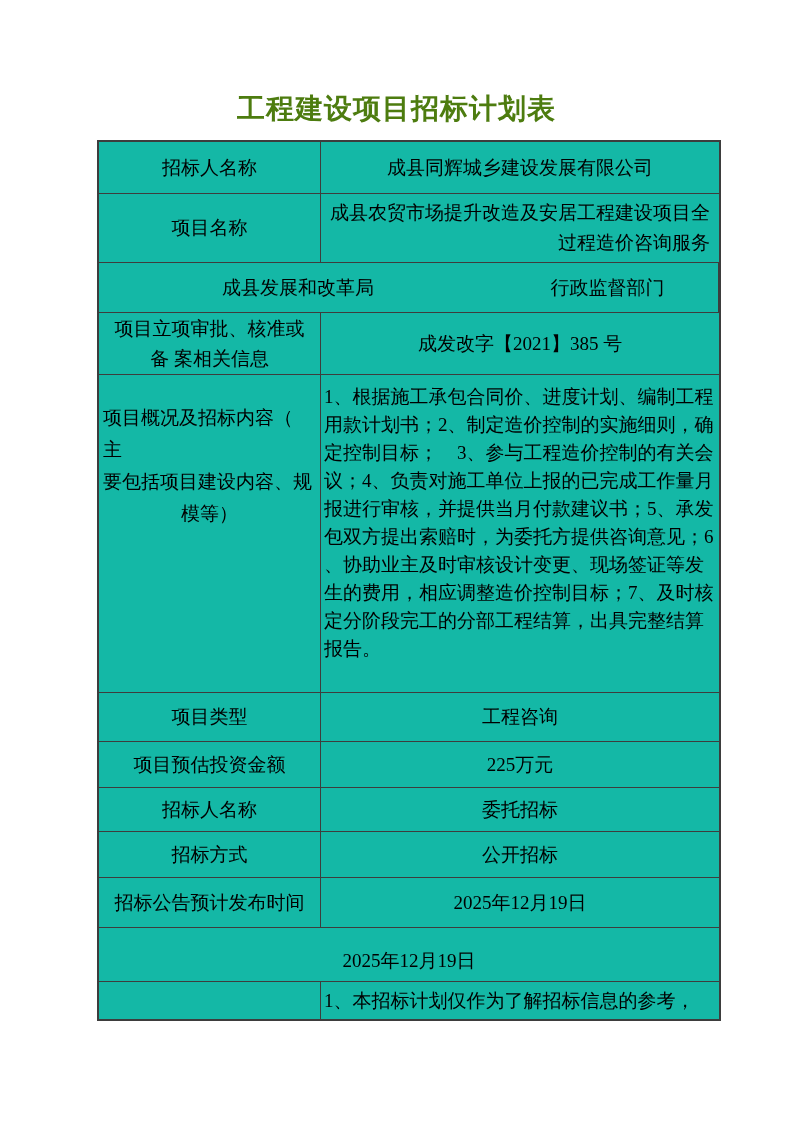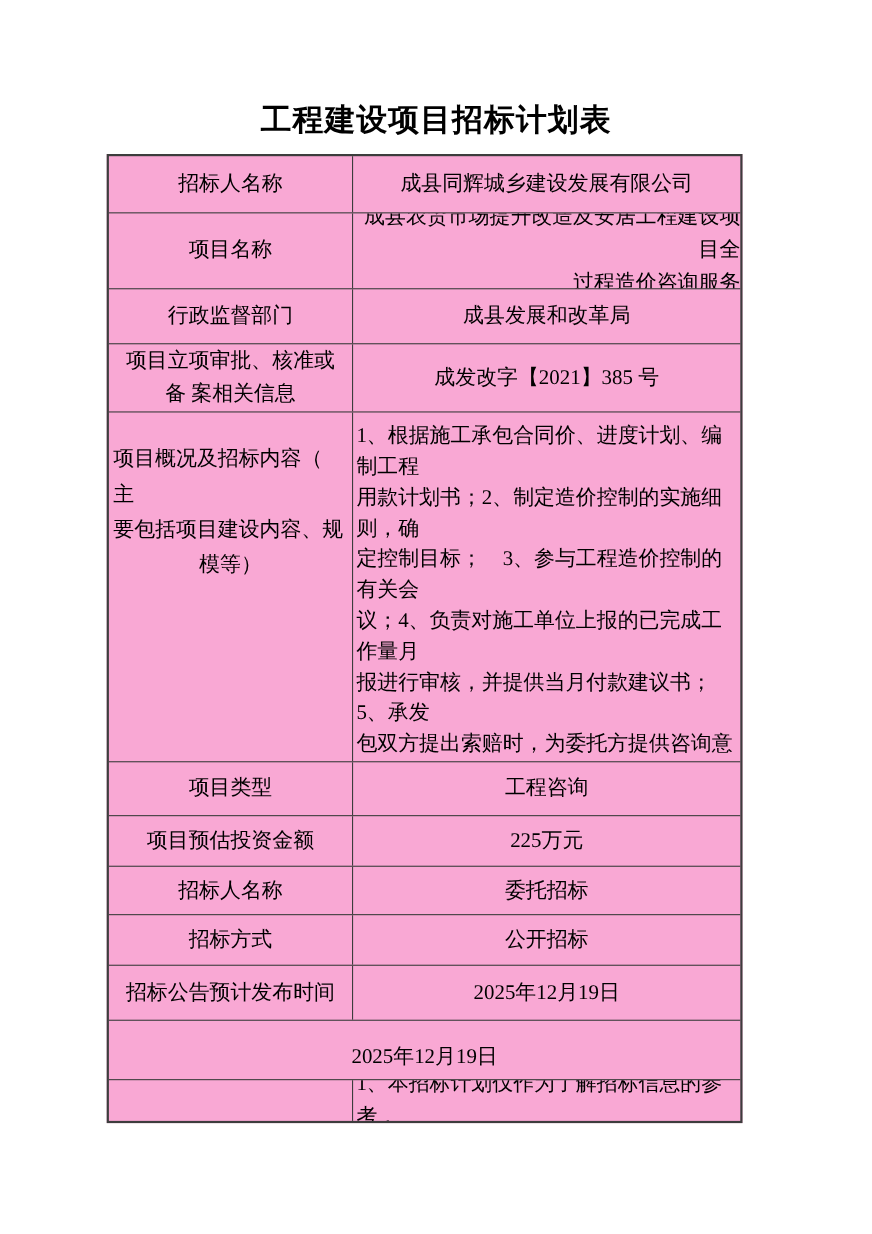--- a/index.html
+++ b/index.html
@@ -16,30 +16,30 @@
     position: absolute;
     top: 90px;
     left: 0;
     width: 100%;
     margin: 0;
     text-align: center;
     font-family: "Liberation Sans", "DejaVu Sans", sans-serif;
     font-weight: bold;
     font-size: 28px;
     letter-spacing: 1px;
-    color: #000000;
+    color: #4d7c0f;
   }
   .doc-table {
     position: absolute;
     left: 97px;
     top: 140px;
-    width: 578px;
+    width: 624px;
     box-sizing: border-box;
     border: 2px solid #3d3d3d;
-    background: #f9a8d4;
+    background: #14b8a6;
   }
   .row {
     display: flex;
     box-sizing: border-box;
     border-top: 1px solid #3d3d3d;
   }
   .row:first-child { border-top: none; }
   .cell {
     box-sizing: border-box;
     font-size: 19px;
@@ -109,22 +109,22 @@
       <div class="cell v">成县同辉城乡建设发展有限公司</div>
     </div>
 
     <div class="row r2">
       <div class="cell l">项目名称</div>
       <div class="cell v ml">成县农贸市场提升改造及安居工程建设项目全
 过程造价咨询服务</div>
     </div>
 
     <div class="row r3">
+      <div class="cell v">成县发展和改革局</div>
       <div class="cell l">行政监督部门</div>
-      <div class="cell v">成县发展和改革局</div>
     </div>
 
     <div class="row r4">
       <div class="cell l ml">项目立项审批、核准或
 备 案相关信息</div>
       <div class="cell v">成发改字【2021】385 号</div>
     </div>
 
     <div class="row r5">
       <div class="cell l">

